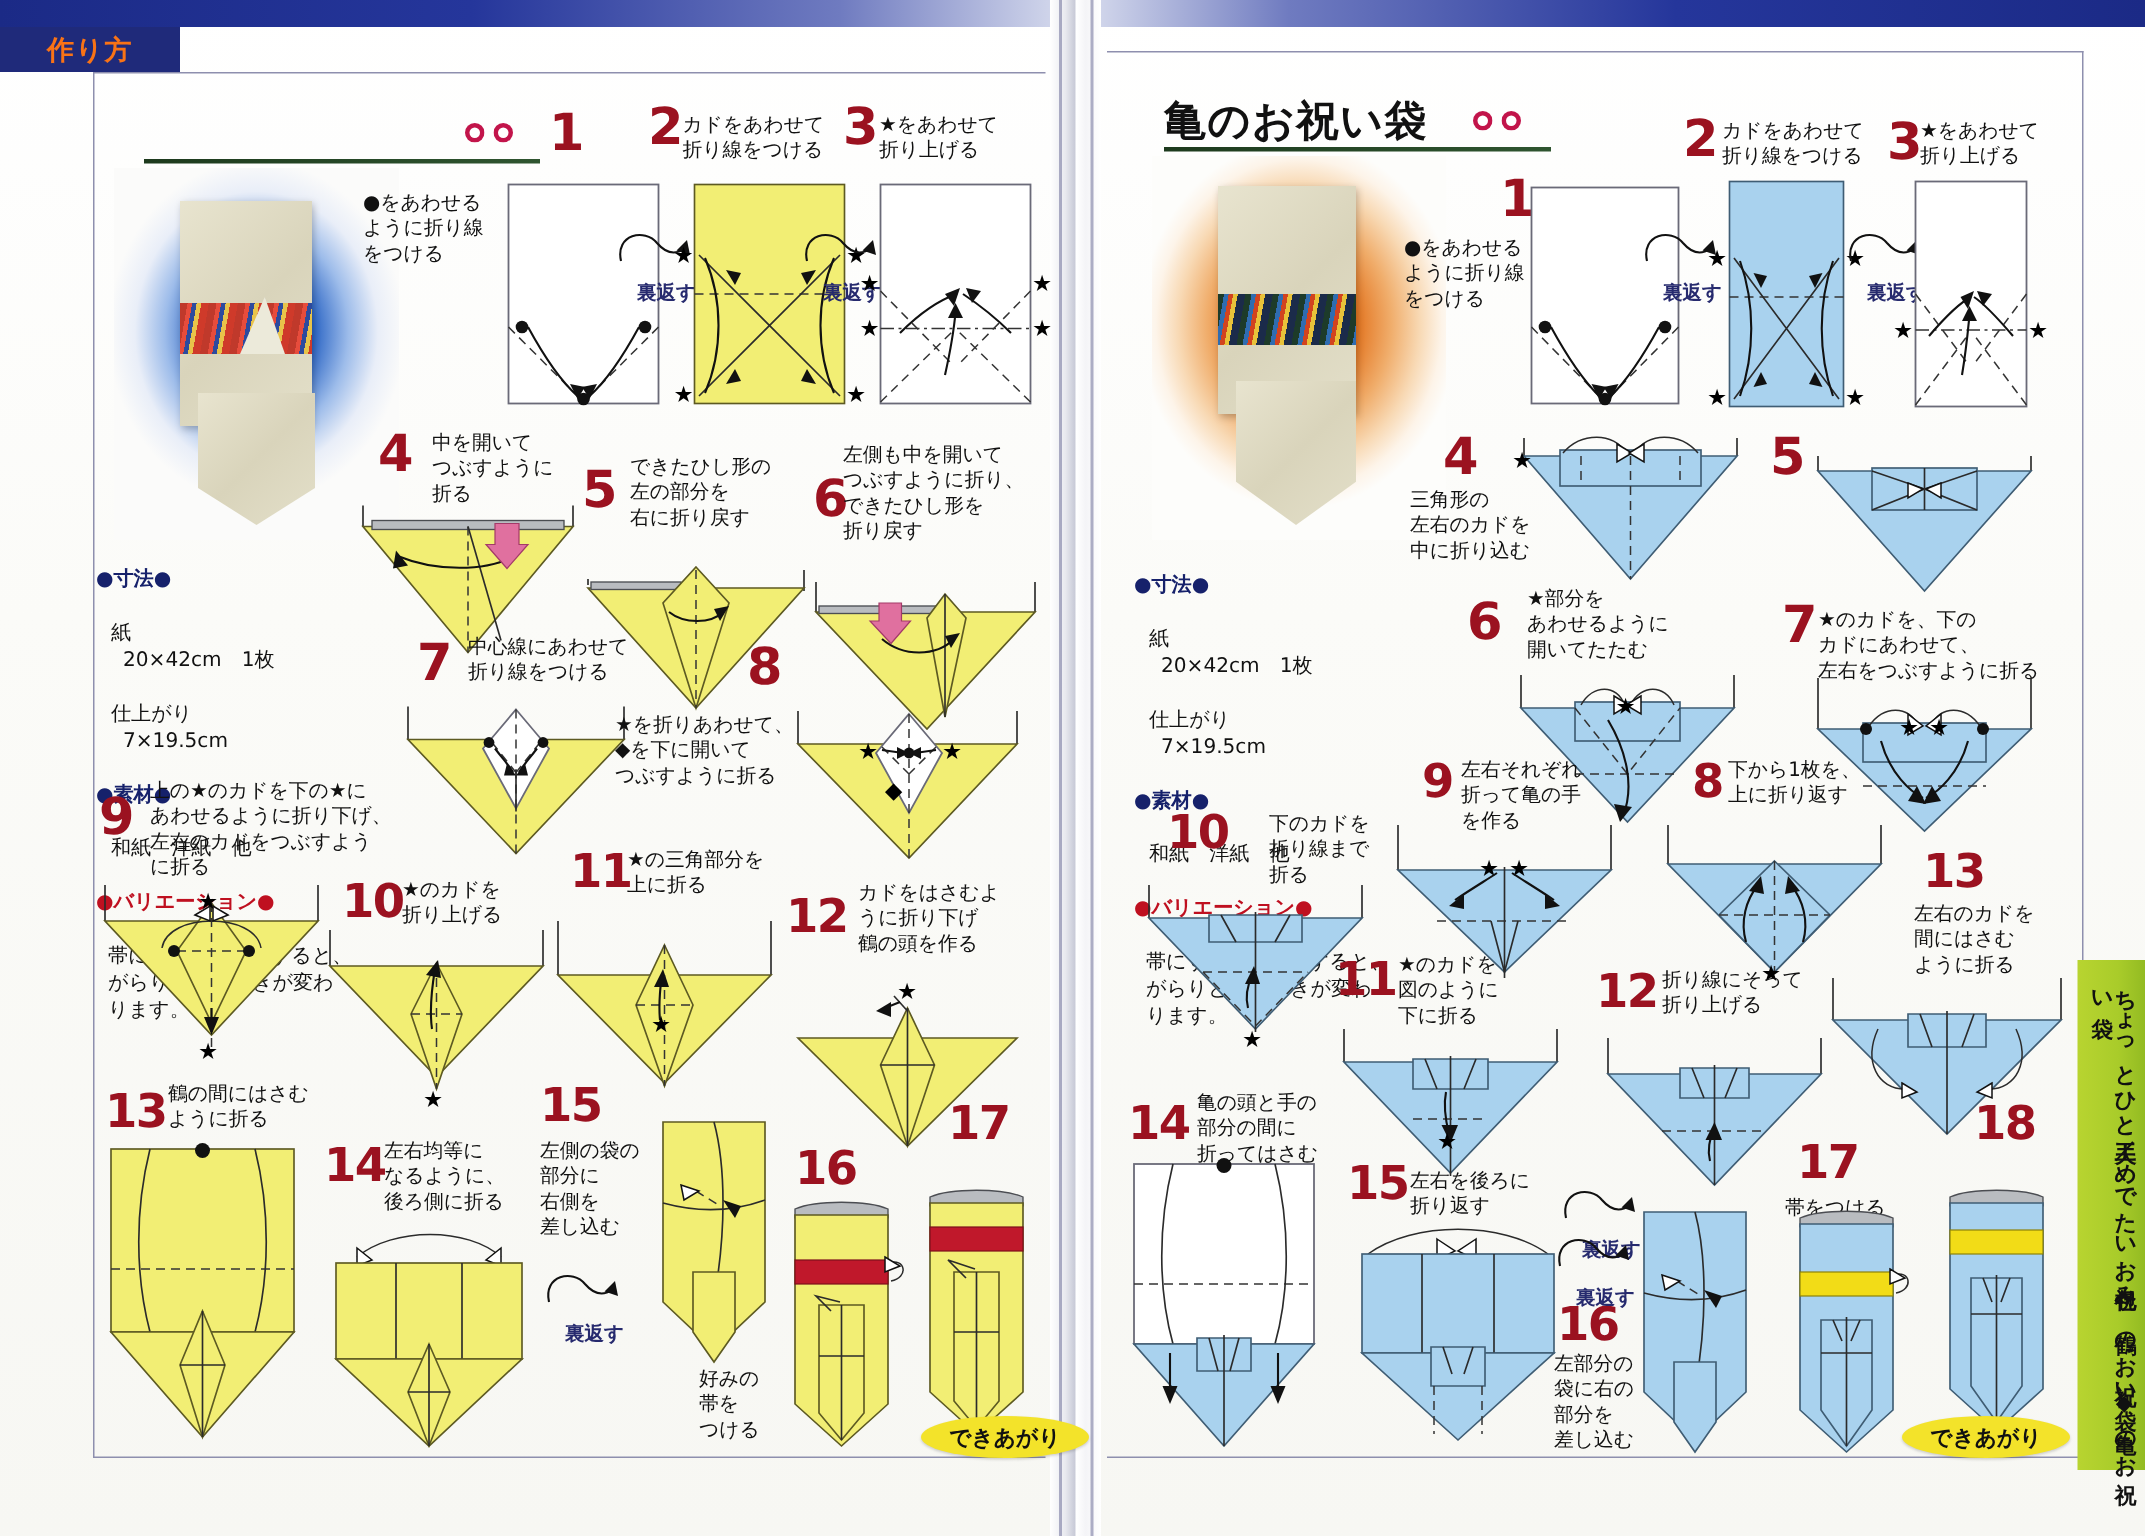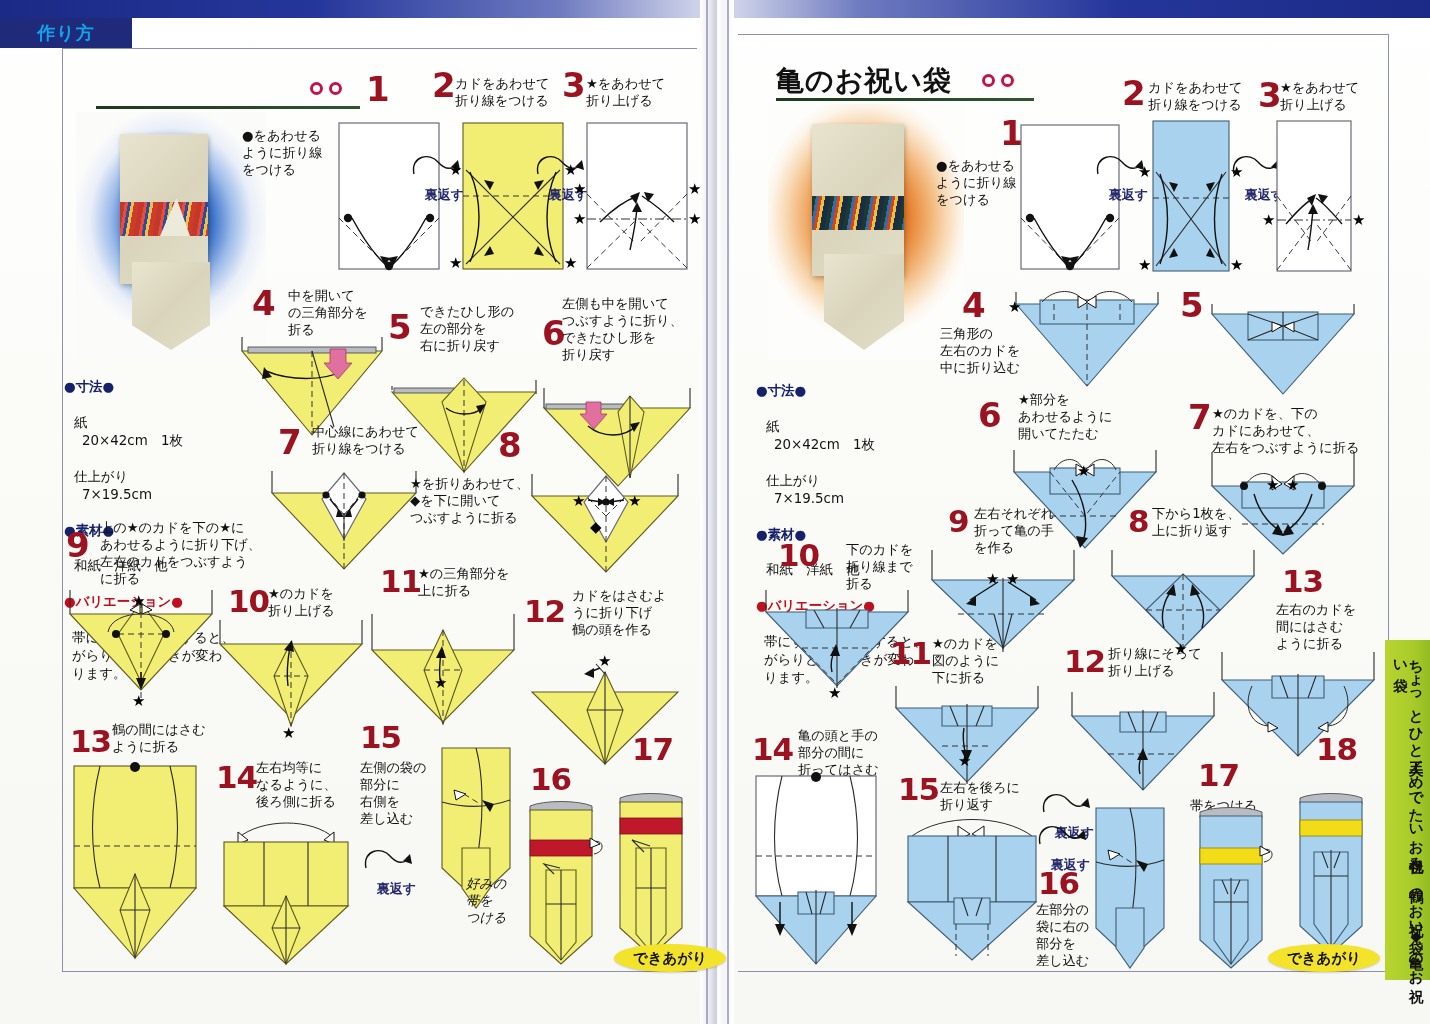--- a/index.html
+++ b/index.html
@@ -16,22 +16,22 @@
   .gutter-line{position:absolute;top:0;width:2px;height:1024px;background:#6e6f99;opacity:.55;}
 
   
   .topband{position:absolute;height:18px;background:
     linear-gradient(90deg,#1b2a86 0%,#25369b 45%,#6f7bc0 80%,#cfd4ea 100%);}
   .topband.l{left:0;top:0;width:700px;}
   .topband.r{left:734px;top:0;width:696px;background:
     linear-gradient(90deg,#cfd4ea 0%,#6f7bc0 18%,#25369b 55%,#1b2a86 100%);}
 
   
-  .howto{position:absolute;left:0;top:18px;width:132px;height:30px;
-         background:#1f2a7a;color:#0ea5e9;font-size:18px;font-weight:bold;
+  .howto{position:absolute;left:0;top:18px;width:120px;height:30px;
+         background:#1f2a7a;color:#f97316;font-size:18px;font-weight:bold;
          display:flex;align-items:center;justify-content:center;letter-spacing:1px;}
 
   
   .frame{position:absolute;border:1.4px solid #8e8fae;}
   .frame.l{left:62px;top:48px;width:634px;height:922px;border-right:none;}
   .frame.r{left:738px;top:34px;width:650px;height:936px;border-left:none;}
 
   
   .pgno{position:absolute;font-size:19px;color:#333;font-family:"Liberation Serif",serif;margin-top:36px;}
   .pgno.l{left:14px;top:986px;}
@@ -230,21 +230,21 @@
         <polygon points="51,80 46,90 56,90" fill="#111"></polygon>
       <text class="st" x="-13" y="102">★</text>
         <text class="st" x="102" y="102">★</text>
       <text class="st" x="-13" y="72">★</text>
         <text class="st" x="102" y="72">★</text>
     </svg>
   </div>
 
   <div class="num" style="left:252px;top:286px;">4</div>
   <div class="cap" style="left:288px;top:288px;">中を開いて
-の三角部分を
+つぶすように
 折る</div>
   <div class="dg" style="left:238px;top:335px;">
     <svg width="148" height="110" viewBox="0 0 148 110">
       <path class="ln" d="M4 2 L4 16 M144 2 L144 16"></path>
       <path class="pa" d="M4 16 L144 16 L74 100 Z"></path>
       <rect class="pgray" x="10" y="12" width="128" height="6"></rect>
       <path class="pad" d="M74 16 L74 100"></path>
       <path class="ln" d="M74 16 L96 92"></path>
       <path class="arr" d="M28 36 C52 46 86 46 104 36"></path>
         <polygon points="26,32 34,42 24,44" fill="#111"></polygon>
@@ -449,21 +449,21 @@
       <path class="ln" d="M40 10 C48 40 48 84 40 128"></path>
       <path class="ln" d="M6 64 C28 70 52 70 74 62"></path>
       <path class="pa" d="M26 110 L54 110 L54 150 L40 170 L26 150 Z"></path>
       <path class="pad" d="M28 56 L44 66"></path>
       <polygon points="18,52 30,56 20,62" fill="#fff" stroke="#111"></polygon>
       <polygon points="58,66 46,62 54,74" fill="#111"></polygon>
     </svg>
   </div>
 
   <div class="num sm" style="left:530px;top:764px;">16</div>
-  <div class="cap" style="left:466px;top:876px;font-style:italic;">好みの
+  <div class="cap" style="left:466px;top:912px;">好みの
 帯を
 つける</div>
   <div class="dg" style="left:516px;top:792px;">
     <svg width="90" height="180" viewBox="0 0 90 180">
       <path class="pgray" d="M14 14 C28 8 62 8 76 14 L76 20 C62 26 28 26 14 20 Z"></path>
       <path class="pa" d="M14 18 L76 18 L76 144 L45 172 L14 144 Z"></path>
       <rect class="band-r" x="14" y="48" width="62" height="16"></rect>
       <path class="pa" d="M30 78 L60 78 L60 150 L45 168 L30 150 Z"></path>
       <path class="ln" d="M45 78 L45 168 M30 112 L60 112"></path>
       <path class="ln" d="M38 82 L28 72 L44 76"></path>

